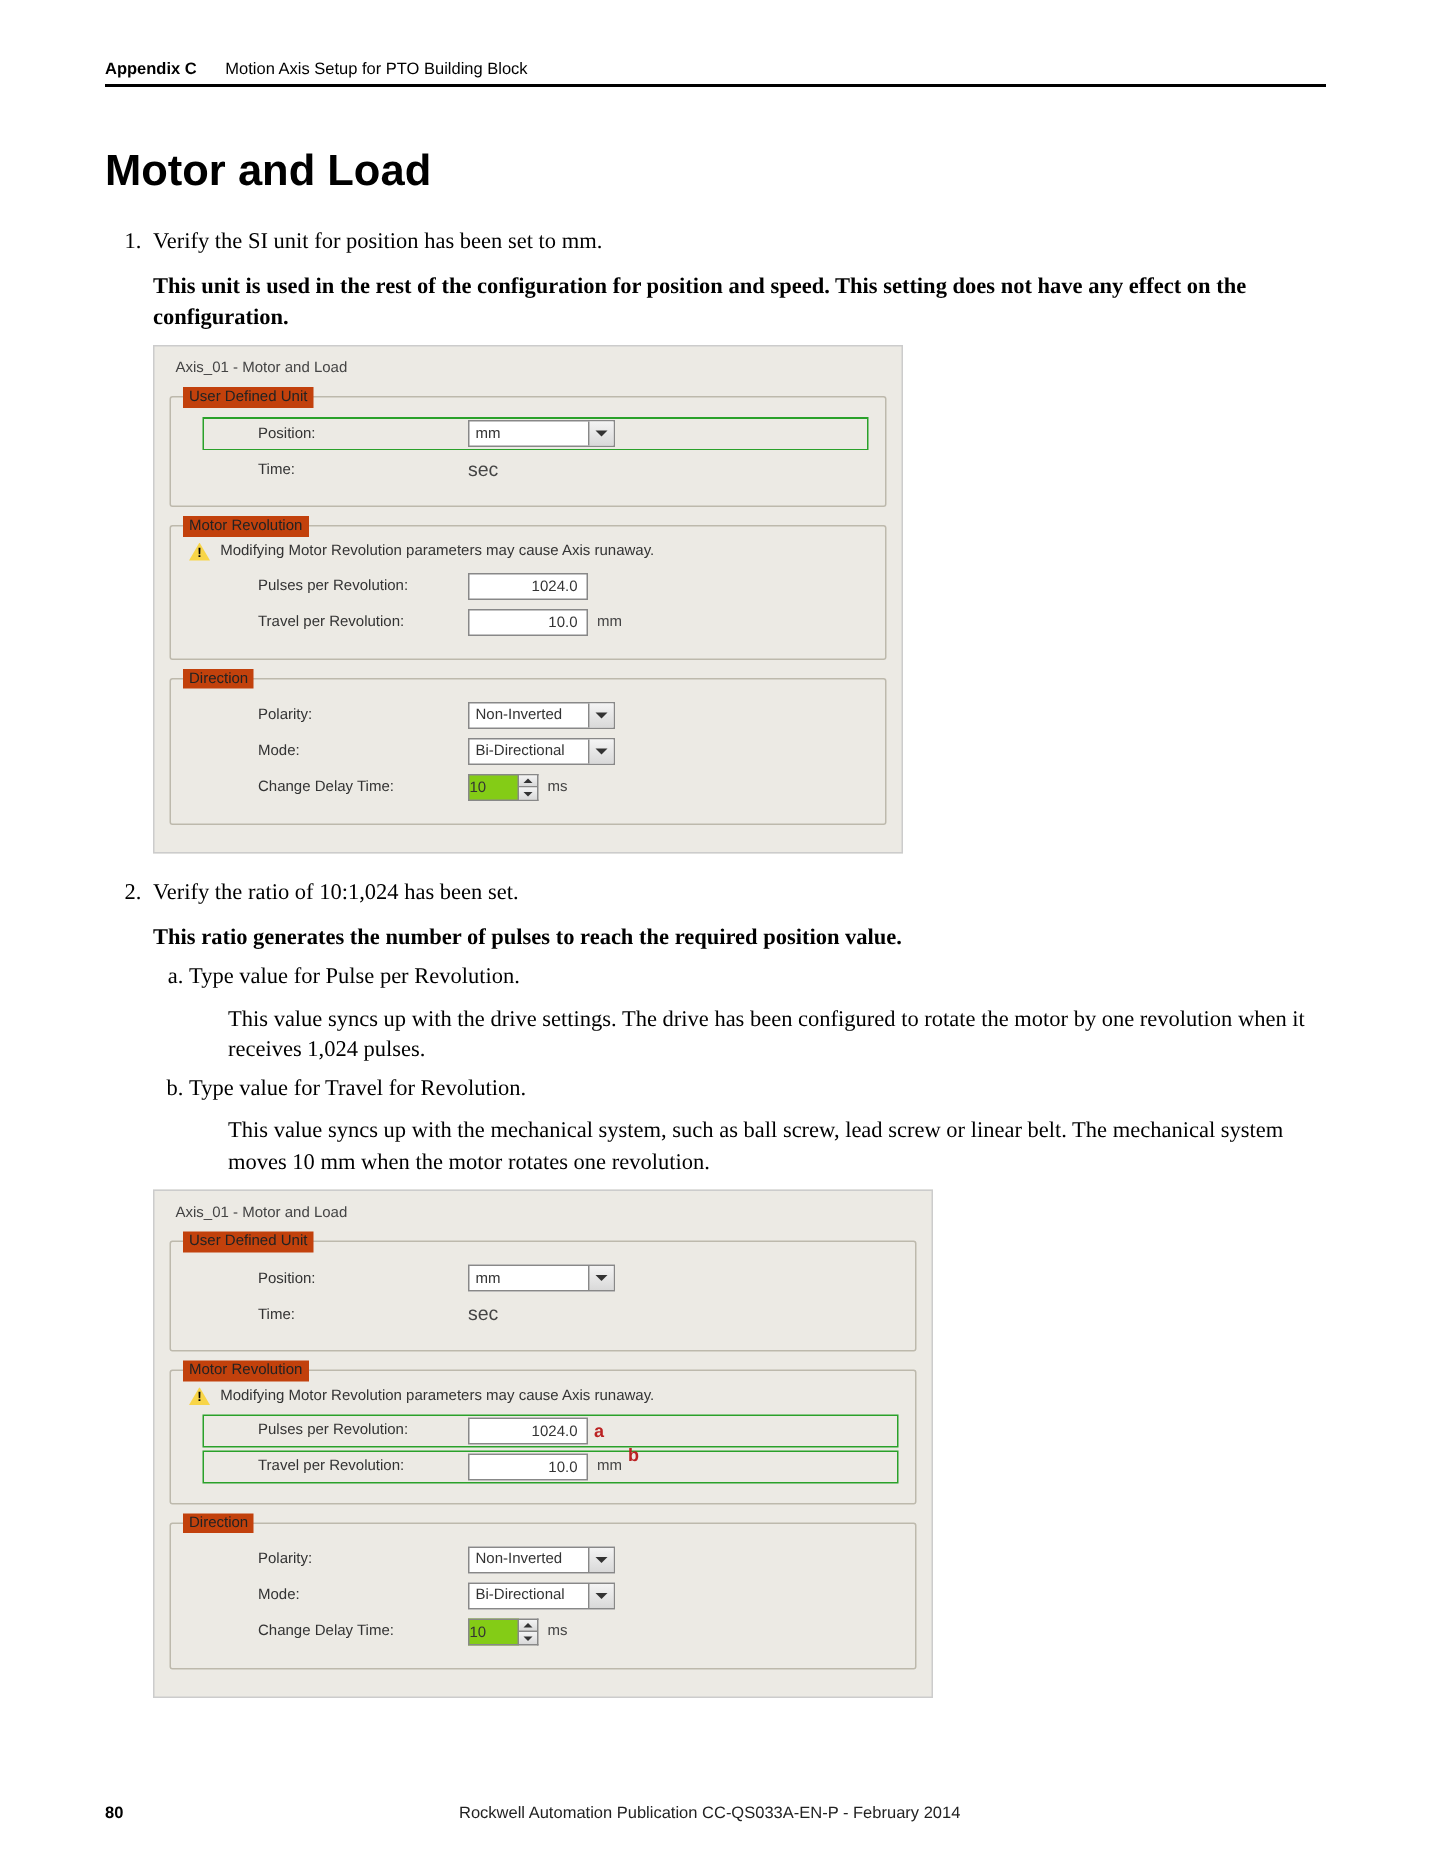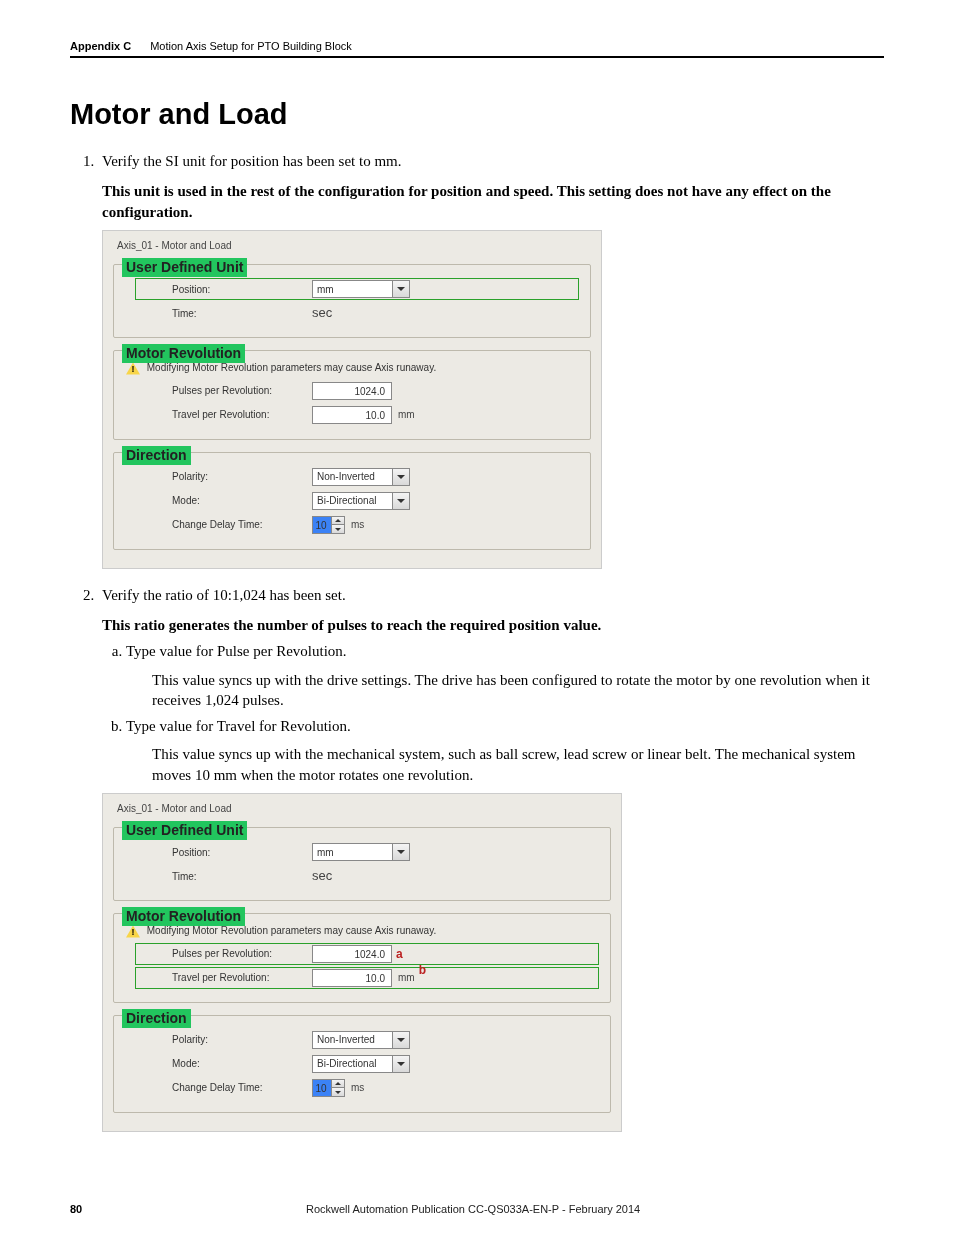--- a/index.html
+++ b/index.html
@@ -74,23 +74,23 @@
     border: 1px solid #bdb9ac;
     border-radius: 2px;
     padding: 10px 12px 10px 12px;
     margin: 12px 0 8px 0;
     position: relative;
   }
   .grp-title {
     position: absolute;
     top: -7px;
     left: 8px;
-    background: #22c55e;
-    font-weight: bold;
-    font-size: 14px;
+    background: #c2410c;
+    font-weight: normal;
+    font-size: 10px;
     padding: 0 4px;
     color: #222;
   }
   .fieldset-title-bar {
     font-size: 10px;
     color: #444;
     margin: 2px 0 2px 4px;
   }
   .row {
     display: flex;
@@ -168,24 +168,24 @@
   .warn-row {
     margin: 0 0 6px 0;
     font-size: 10px;
   }
   .spinner {
     display: inline-flex;
     align-items: stretch;
     height: 18px;
   }
   .spinner .spin-val {
-    background: #3b82f6;
+    background: #84cc16;
     border: 1px solid #888;
-    width: 20px;
-    text-align: center;
+    width: 34px;
+    text-align: left;
     padding: 2px 2px 0 0;
     font-size: 10px;
     box-sizing: border-box;
   }
   .spinner .spin-btns {
     display: flex;
     flex-direction: column;
     border: 1px solid #888;
     border-left: none;
   }

